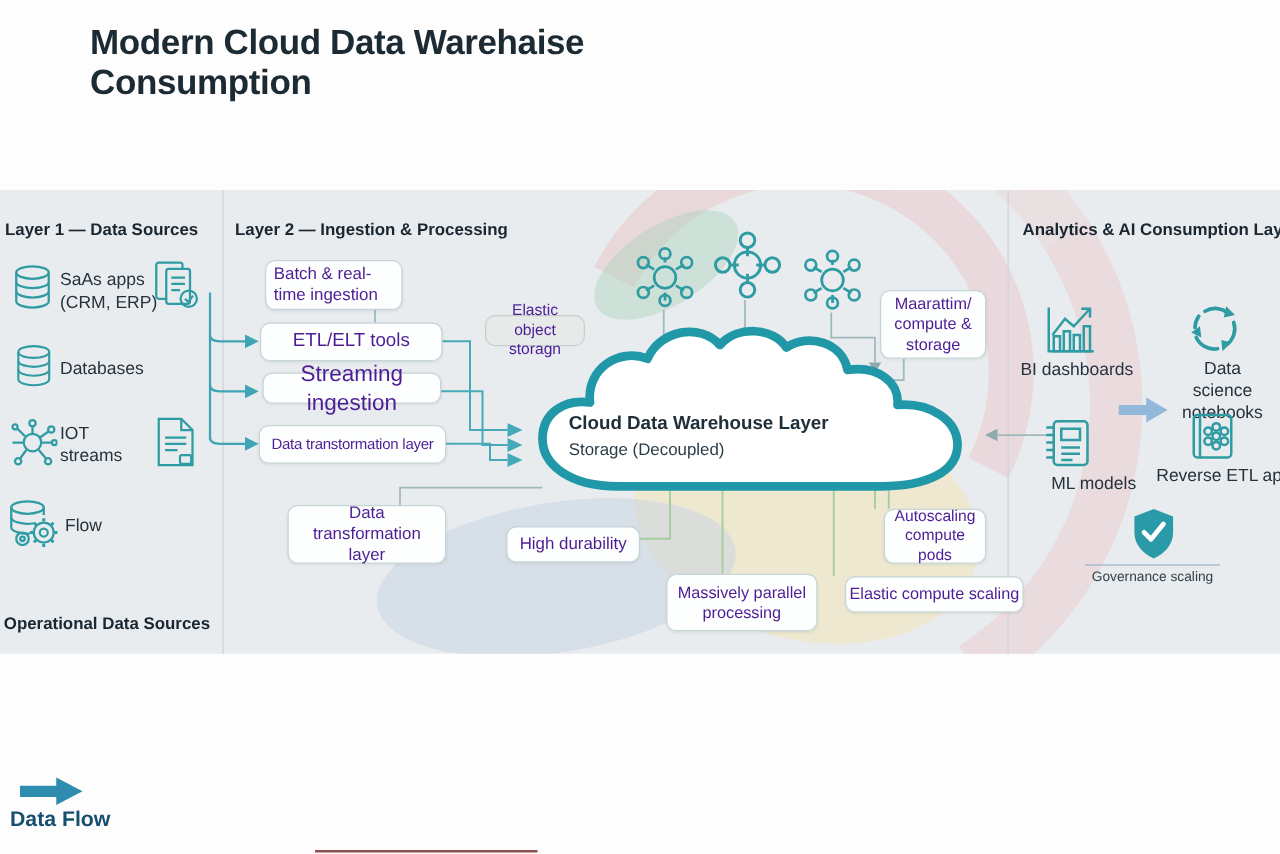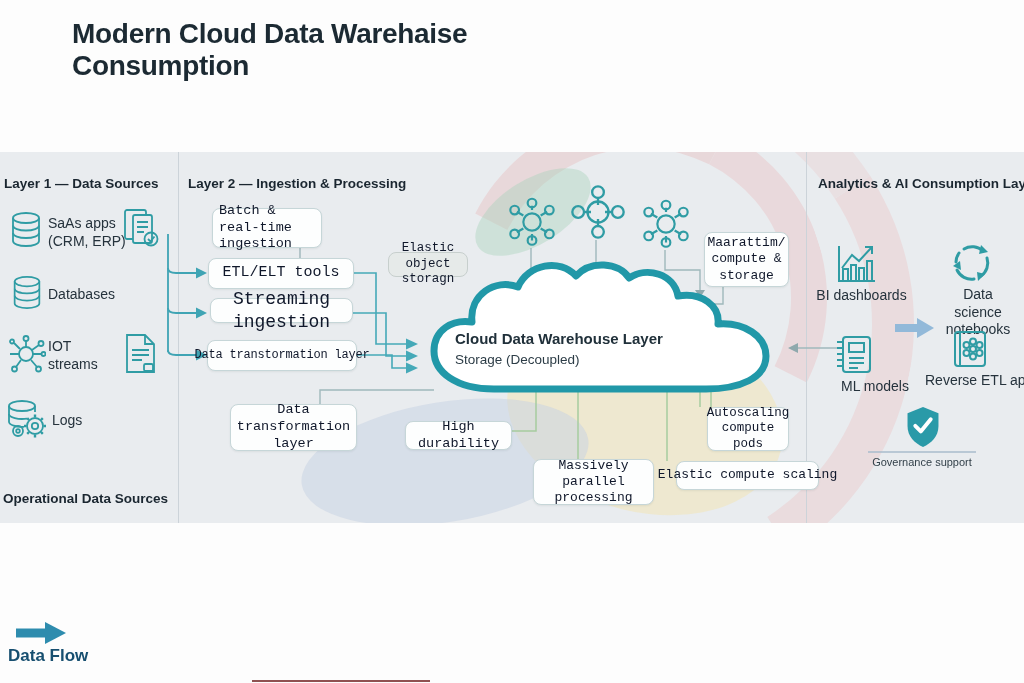--- a/index.html
+++ b/index.html
@@ -6,22 +6,22 @@
   .stage{position:relative;width:1024px;height:683px;background:#fdfdfd;overflow:hidden;
          font-family:"Liberation Sans","DejaVu Sans",sans-serif;color:#22313c;}
   .abs{position:absolute;}
   .title{font-size:28px;font-weight:700;color:#1c2a33;line-height:1.16;letter-spacing:-0.3px;}
   .band{position:absolute;left:0;top:152px;width:1024px;height:371px;background:#e9ecef;overflow:hidden;}
   .sep{position:absolute;top:152px;width:1px;height:371px;background:#ccd3d9;}
   .sec-header{font-size:13.5px;font-weight:700;color:#1a2630;white-space:nowrap;}
   .item-label{font-size:14px;color:#25323c;line-height:1.25;}
   .box{position:absolute;background:#fdfefe;border:1px solid #c6d6d8;border-radius:8px;
        display:flex;align-items:center;justify-content:center;text-align:center;
-       font-size:13px;color:#0f172a;line-height:1.25;box-shadow:0 1px 2px rgba(40,60,70,.08);
-       padding:2px 6px;box-sizing:border-box;font-family:Liberation Mono, monospace;}
+       font-size:13px;color:#4c1d95;line-height:1.25;box-shadow:0 1px 2px rgba(40,60,70,.08);
+       padding:2px 6px;box-sizing:border-box;}
   .box.grey{background:#e6eae9;border-color:#c7cfcd;box-shadow:none;}
   .box.left{justify-content:flex-start;text-align:left;}
   .nowrap{white-space:nowrap;}
   .cloud-title{font-size:15px;font-weight:700;color:#20303a;}
   .cloud-sub{font-size:13.5px;color:#2c3c46;}
   .gov-label{font-size:11px;color:#33414a;text-align:center;}
   .legend-label{font-size:17px;font-weight:700;color:#174f70;}
   .footer-label{font-size:13.5px;font-weight:700;color:#1a2630;}
   svg{display:block;}
   .decor{position:absolute;border-radius:50%;}
@@ -170,21 +170,21 @@
       <path d="M5 8 V24 A13 5 0 0 0 20 28.8"></path>
       <path d="M31 8 V14"></path>
       <path d="M5 16 A13 5 0 0 0 23 20.6"></path>
       <circle cx="31" cy="28" r="8"></circle>
       <circle cx="31" cy="28" r="3.2"></circle>
       <path d="M31 19 V16.5 M31 37 V39.5 M22.5 28 H20 M39.5 28 H42 M25 22 l-1.8 -1.8 M37 22 l1.8 -1.8 M25 34 l-1.8 1.8 M37 34 l1.8 1.8" stroke-width="2.4"></path>
       <circle cx="14" cy="33" r="5"></circle>
       <circle cx="14" cy="33" r="1.8"></circle>
     </g>
   </svg>
-  <div class="abs item-label" style="left:52px;top:412px;">Logs</div>
+  <div class="abs item-label" style="left:52px;top:412px;">Flow</div>
 
   <div class="abs footer-label" style="left:3px;top:467px;margin-top:24px;">Operational Data Sources</div>
 
   <div class="abs sec-header" style="left:188px;top:176px;">Layer 2 — Ingestion &amp; Processing</div>
 
   <div class="box left" style="left:212px;top:208px;width:110px;height:40px;font-size:13.5px;">Batch &amp; real-time ingestion</div>
   <div class="box" style="left:208px;top:258px;width:146px;height:31px;font-size:15px;">ETL/ELT tools</div>
   <div class="box" style="left:210px;top:298px;width:143px;height:25px;font-size:18px;">Streaming ingestion</div>
   <div class="box nowrap" style="left:207px;top:340px;width:150px;height:31px;font-size:12px;letter-spacing:-0.2px;">Data transtormation layer</div>
   <div class="box grey" style="left:388px;top:252px;width:80px;height:25px;font-size:12.5px;">Elastic object storagn</div>
@@ -302,21 +302,21 @@
       <circle cx="31.5" cy="17" r="3"></circle>
       <circle cx="31.5" cy="25" r="3"></circle>
     </g>
   </svg>
   <div class="abs item-label nowrap" style="left:925px;top:372px;width:110px;text-align:center;">Reverse ETL apps</div>
 
   <svg class="abs" style="left:904px;top:406px;" width="38" height="42" viewBox="0 0 34 38">
     <path d="M17 1 L31 6.5 V18 C31 27.5 24.5 33.5 17 37 C9.5 33.5 3 27.5 3 18 V6.5 Z" fill="#2a9aa8"></path>
     <path d="M10 18 L15 23 L24 12" stroke="#ffffff" stroke-width="3.5" fill="none" stroke-linecap="round" stroke-linejoin="round"></path>
   </svg>
-  <div class="abs gov-label" style="left:862px;top:456px;width:120px;">Governance support</div>
+  <div class="abs gov-label" style="left:862px;top:456px;width:120px;">Governance scaling</div>
 
   <svg class="abs" style="left:14px;top:620px;" width="54" height="26" viewBox="0 0 54 26">
     <line x1="2" y1="13" x2="33" y2="13" stroke="#2e8cae" stroke-width="9"></line>
     <polygon points="31,2 31,24 52,13" fill="#2e8cae"></polygon>
   </svg>
   <div class="abs legend-label" style="left:8px;top:646px;">Data Flow</div>
 
 </div>
 
 </body></html>

